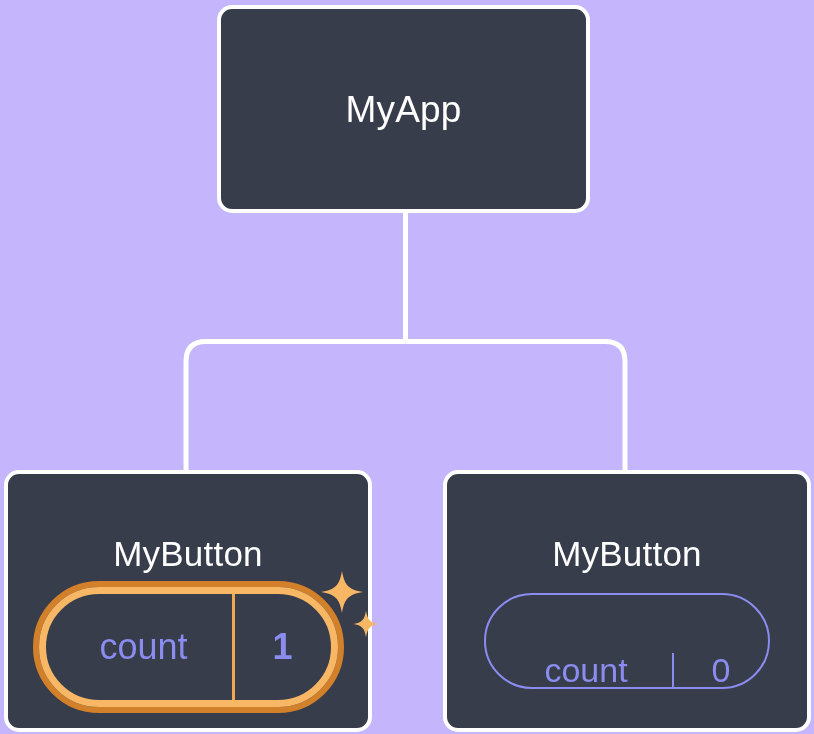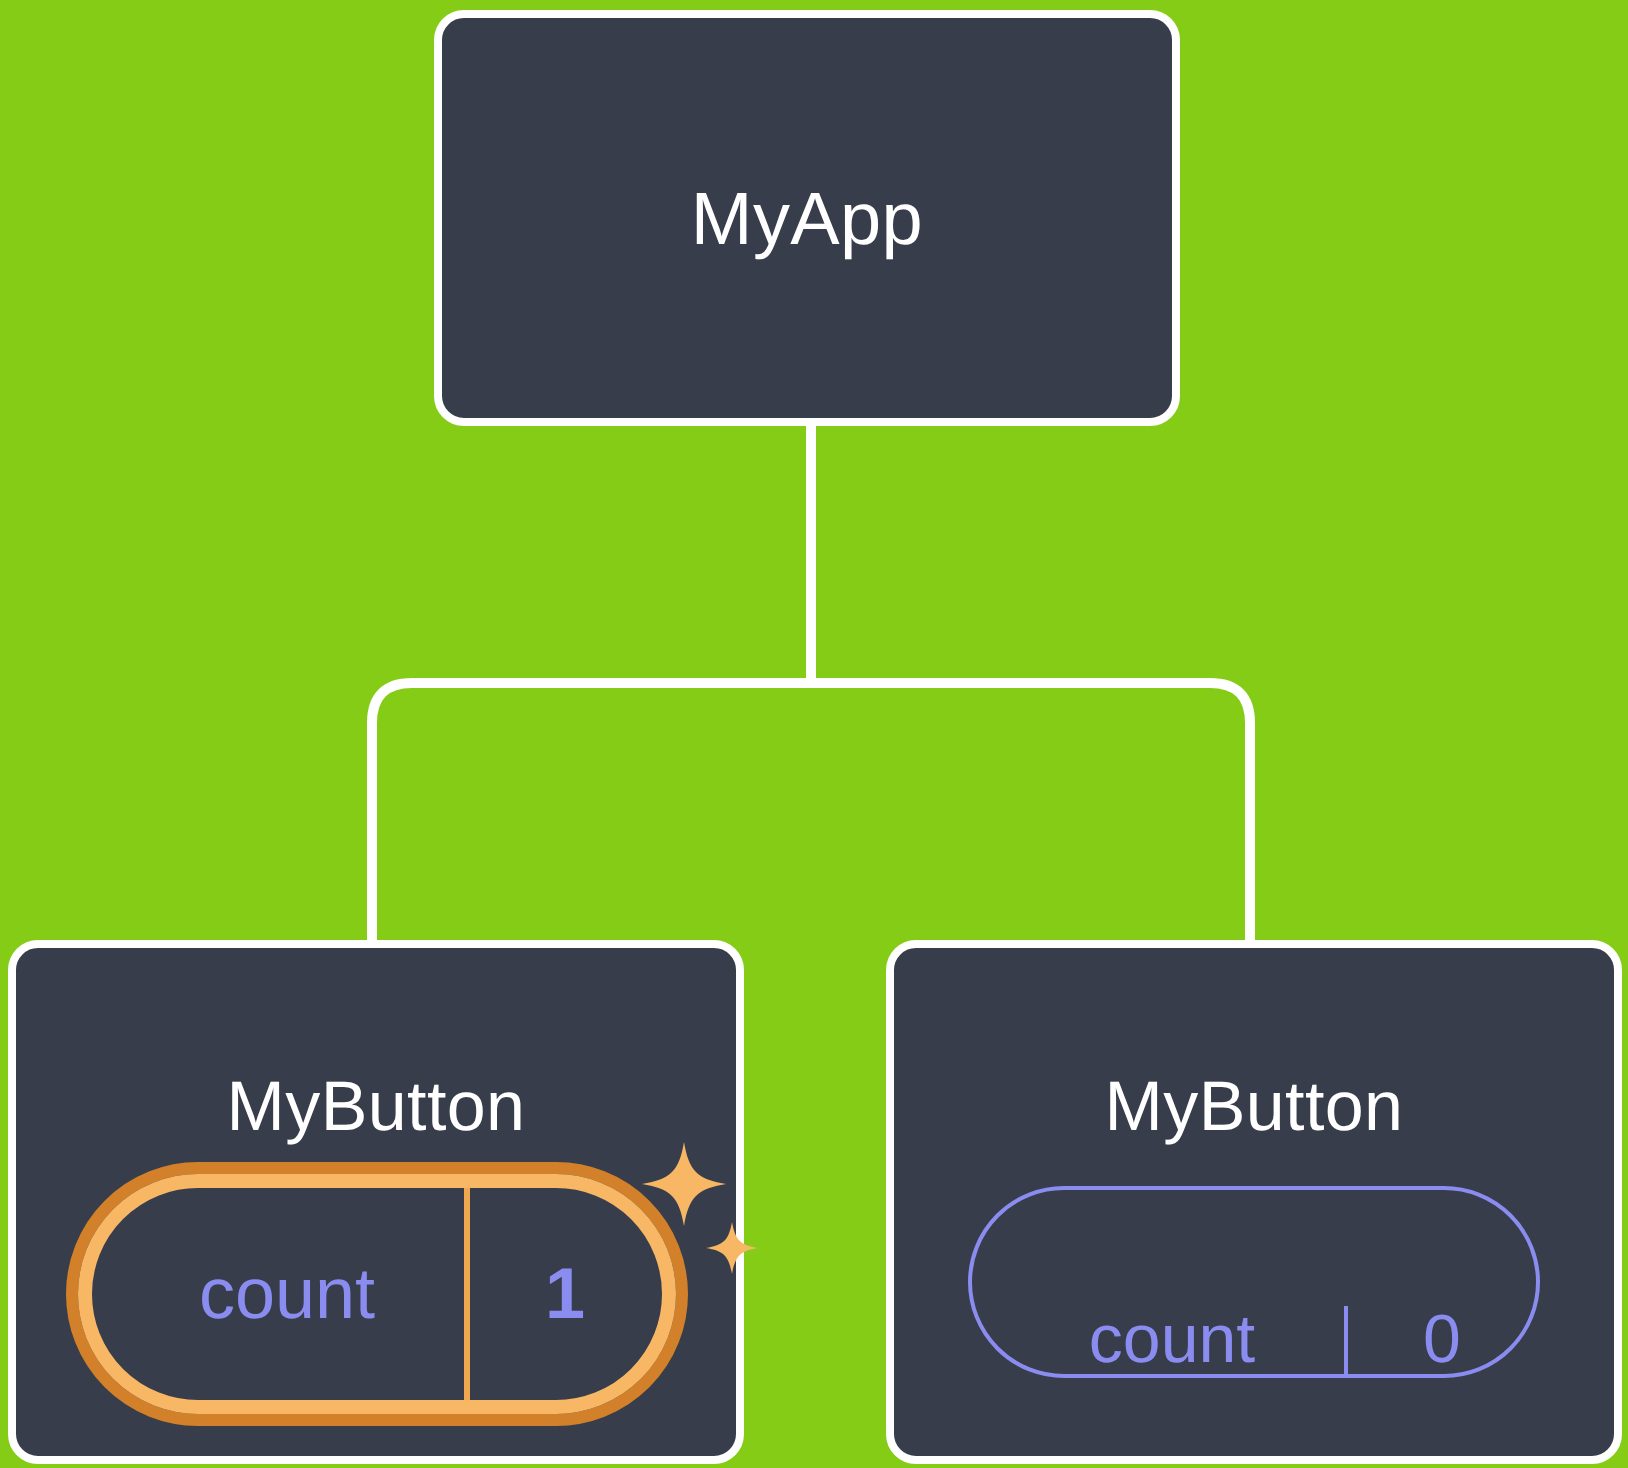--- a/index.html
+++ b/index.html
@@ -4,21 +4,21 @@
 <style>
   html, body {
     margin: 0;
     padding: 0;
     background: #4c6670;
   }
   #canvas {
     position: relative;
     width: 814px;
     height: 734px;
-    background: #84cc16;
+    background: #c4b5fd;
     overflow: hidden;
     font-family: "Liberation Sans", sans-serif;
   }
 
   
   #wires {
     position: absolute;
     left: 0;
     top: 0;
     width: 814px;

